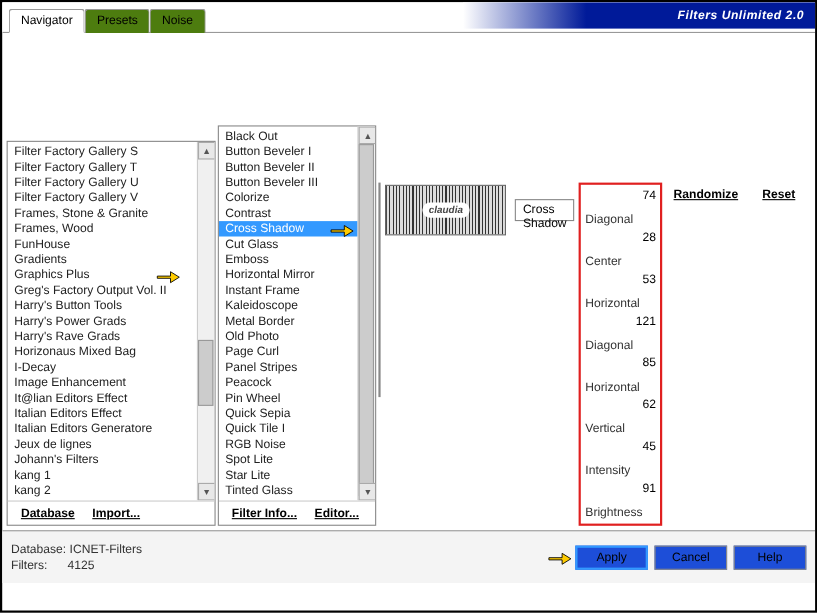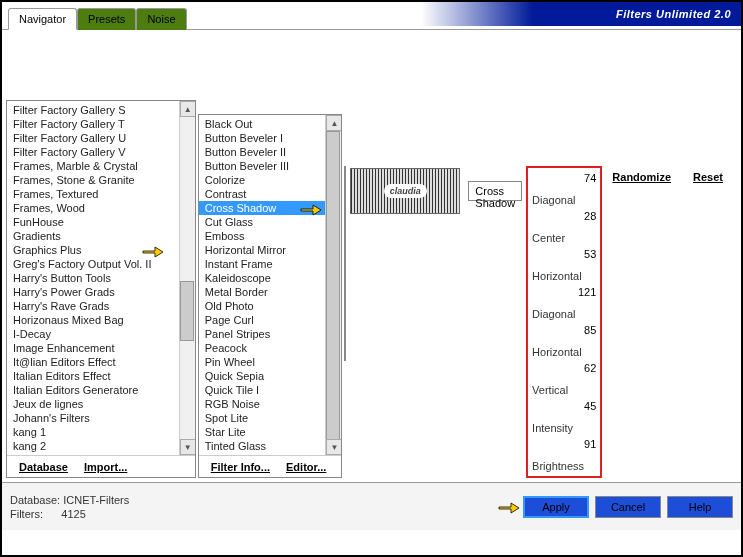--- a/index.html
+++ b/index.html
@@ -57,23 +57,21 @@
 
 <div class="main">
 
   <div class="col col1">
     <div class="list">
       <div class="list-inner" id="cat-list">
           <div class="list-item">Filter Factory Gallery S</div>
           <div class="list-item">Filter Factory Gallery T</div>
           <div class="list-item">Filter Factory Gallery U</div>
           <div class="list-item">Filter Factory Gallery V</div>
-          <div class="list-item">Frames, Marble &amp; Crystal</div>
           <div class="list-item">Frames, Stone &amp; Granite</div>
-          <div class="list-item">Frames, Textured</div>
           <div class="list-item">Frames, Wood</div>
           <div class="list-item">FunHouse</div>
           <div class="list-item">Gradients</div>
           <div class="list-item">Graphics Plus<span class="hand" style="right: 30px; top: -1px; position: absolute;"><svg viewBox="0 0 24 18">
                 <path d="M2 9 L14 9 L14 5 L22 10 L14 15 L14 11 L2 11 Z" fill="#ffcc00" stroke="#000" stroke-width="0.8"></path>
               </svg></span></div>
           <div class="list-item">Greg's Factory Output Vol. II</div>
           <div class="list-item">Harry's Button Tools</div>
           <div class="list-item">Harry's Power Grads</div>
           <div class="list-item">Harry's Rave Grads</div>

